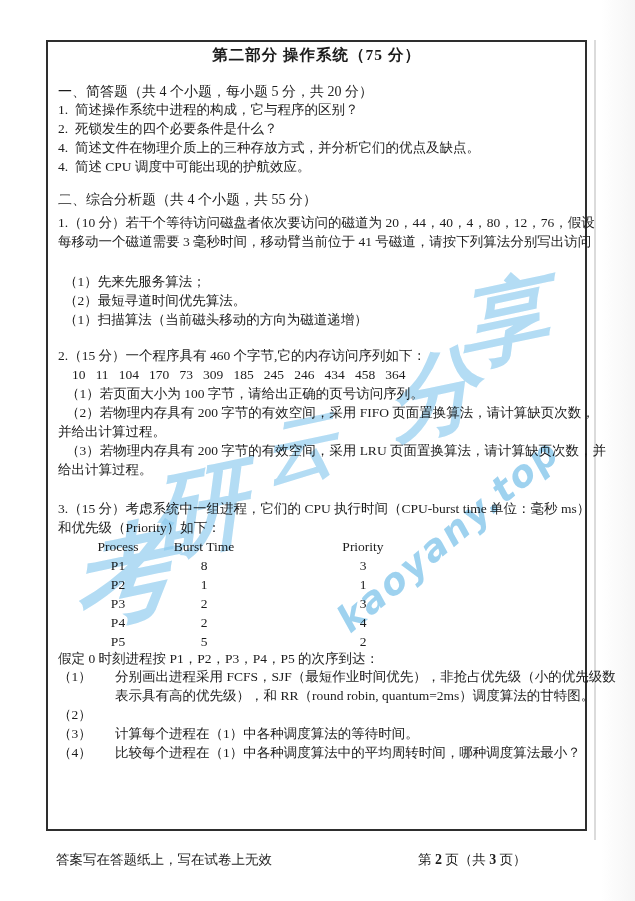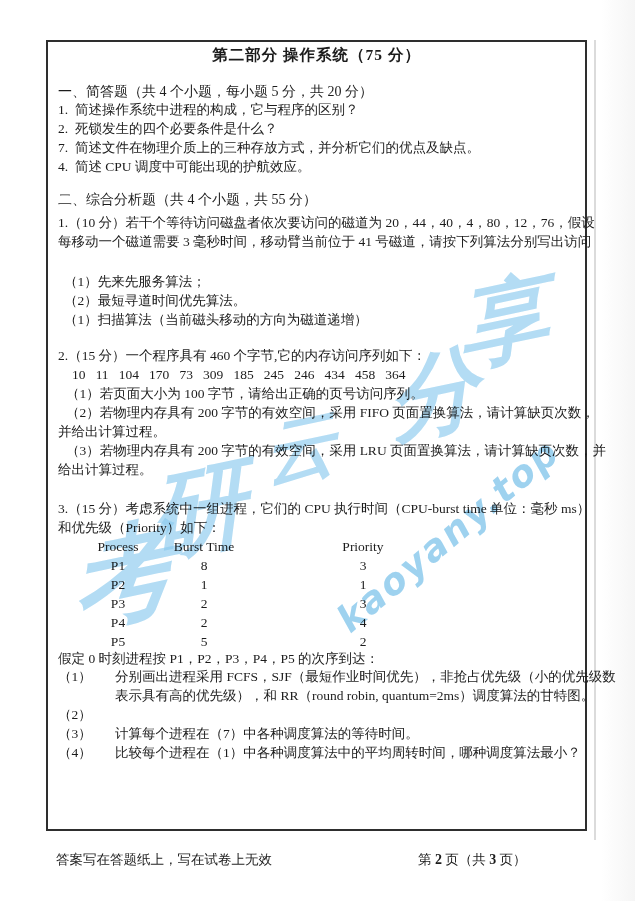--- a/index.html
+++ b/index.html
@@ -76,21 +76,21 @@
   <div class="scan-shade"></div>
 
   <div class="title">第二部分 操作系统（75 分）</div>
 
   <div class="content">
 
     <div class="blk heading" style="top:82px">一、简答题（共 4 个小题，每小题 5 分，共 20 分）</div>
     <div class="blk" style="top:100px">
       <div class="ln">1.  简述操作系统中进程的构成，它与程序的区别？</div>
       <div class="ln">2.  死锁发生的四个必要条件是什么？</div>
-      <div class="ln">7.  简述文件在物理介质上的三种存放方式，并分析它们的优点及缺点。</div>
+      <div class="ln">4.  简述文件在物理介质上的三种存放方式，并分析它们的优点及缺点。</div>
       <div class="ln">4.  简述 CPU 调度中可能出现的护航效应。</div>
     </div>
 
     <div class="blk heading" style="top:190px">二、综合分析题（共 4 个小题，共 55 分）</div>
 
     <div class="blk" style="top:213px">
       <div class="ln">1.（10 分）若干个等待访问磁盘者依次要访问的磁道为 20，44，40，4，80，12，76，假设</div>
       <div class="ln">每移动一个磁道需要 3 毫秒时间，移动臂当前位于 41 号磁道，请按下列算法分别写出访问</div>
     </div>
     <div class="blk" style="top:272px">
@@ -156,21 +156,21 @@
       </div>
       <div class="subrow">
         <span class="cont-pad"></span>
         <span class="t">表示具有高的优先级），和 RR（round robin, quantum=2ms）调度算法的甘特图。</span>
       </div>
       <div class="subrow">
         <span class="marker">（2）</span>
       </div>
       <div class="subrow">
         <span class="marker">（3）</span>
-        <span class="t">计算每个进程在（7）中各种调度算法的等待时间。</span>
+        <span class="t">计算每个进程在（1）中各种调度算法的等待时间。</span>
       </div>
       <div class="subrow">
         <span class="marker">（4）</span>
         <span class="t">比较每个进程在（1）中各种调度算法中的平均周转时间，哪种调度算法最小？</span>
       </div>
     </div>
 
   </div>
 
   <div class="wm-layer">

